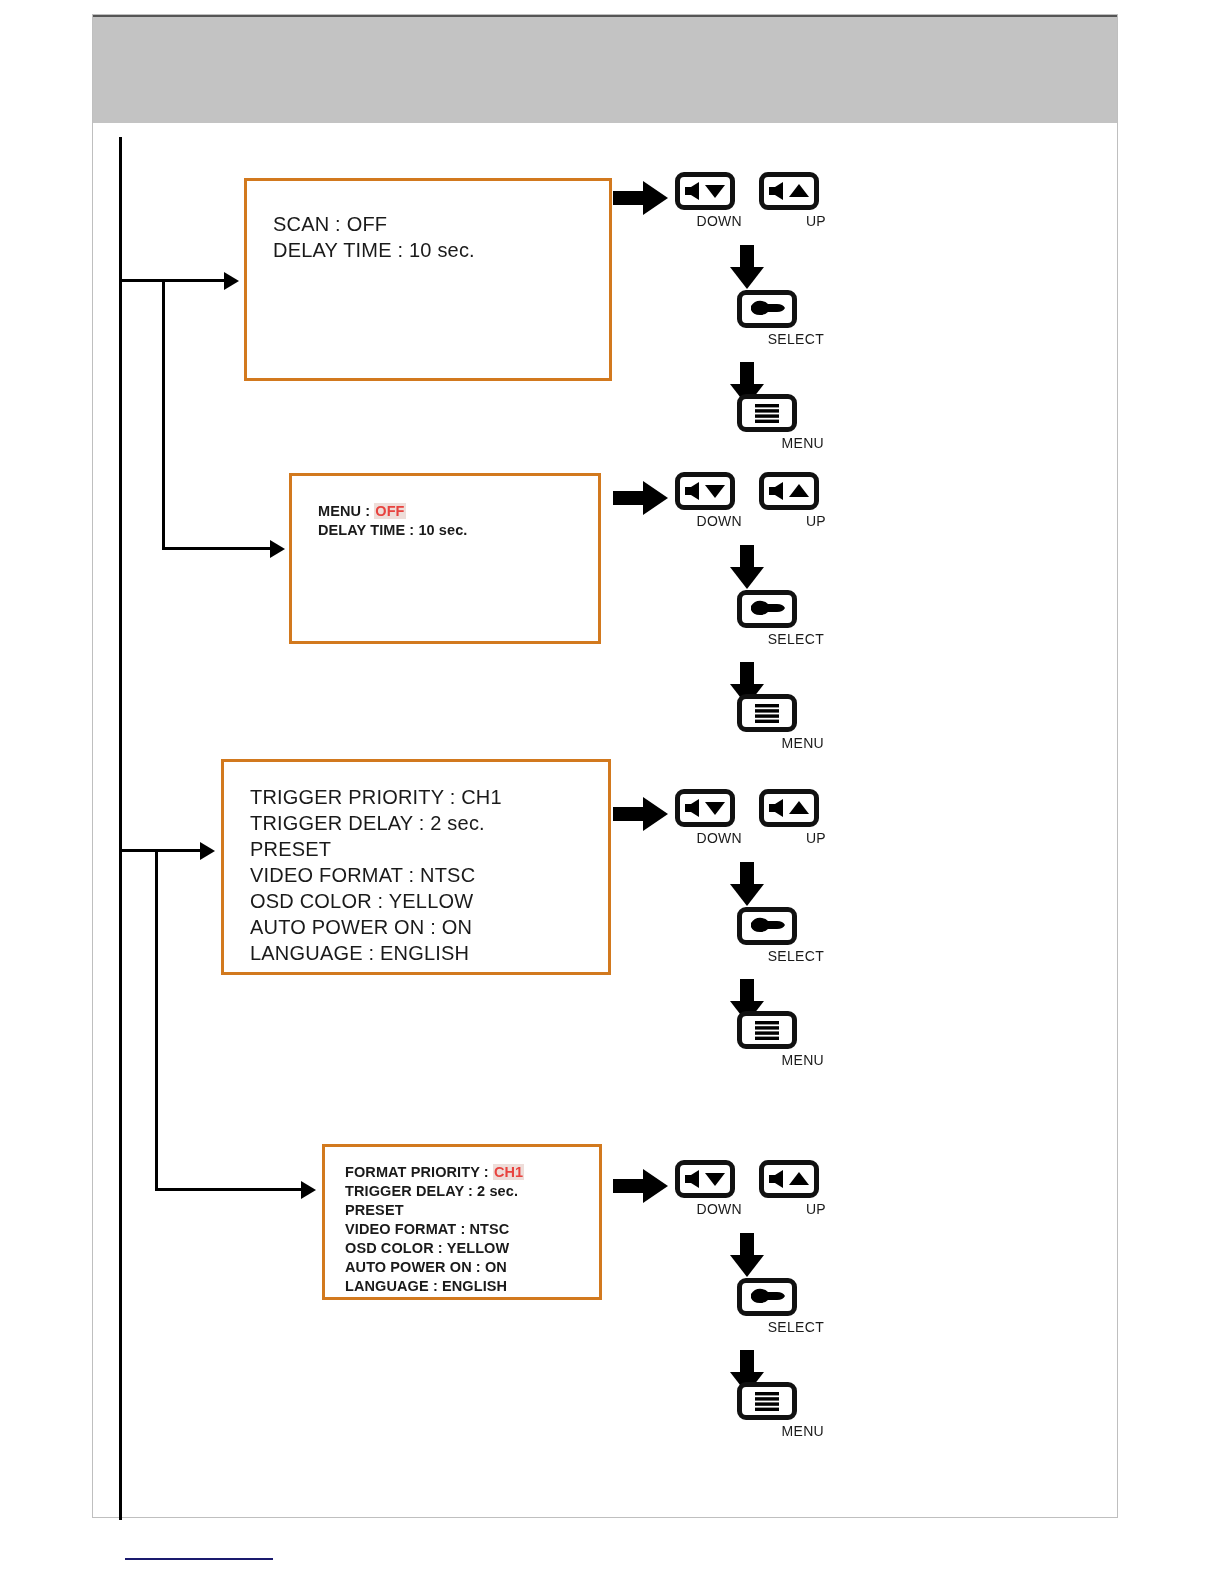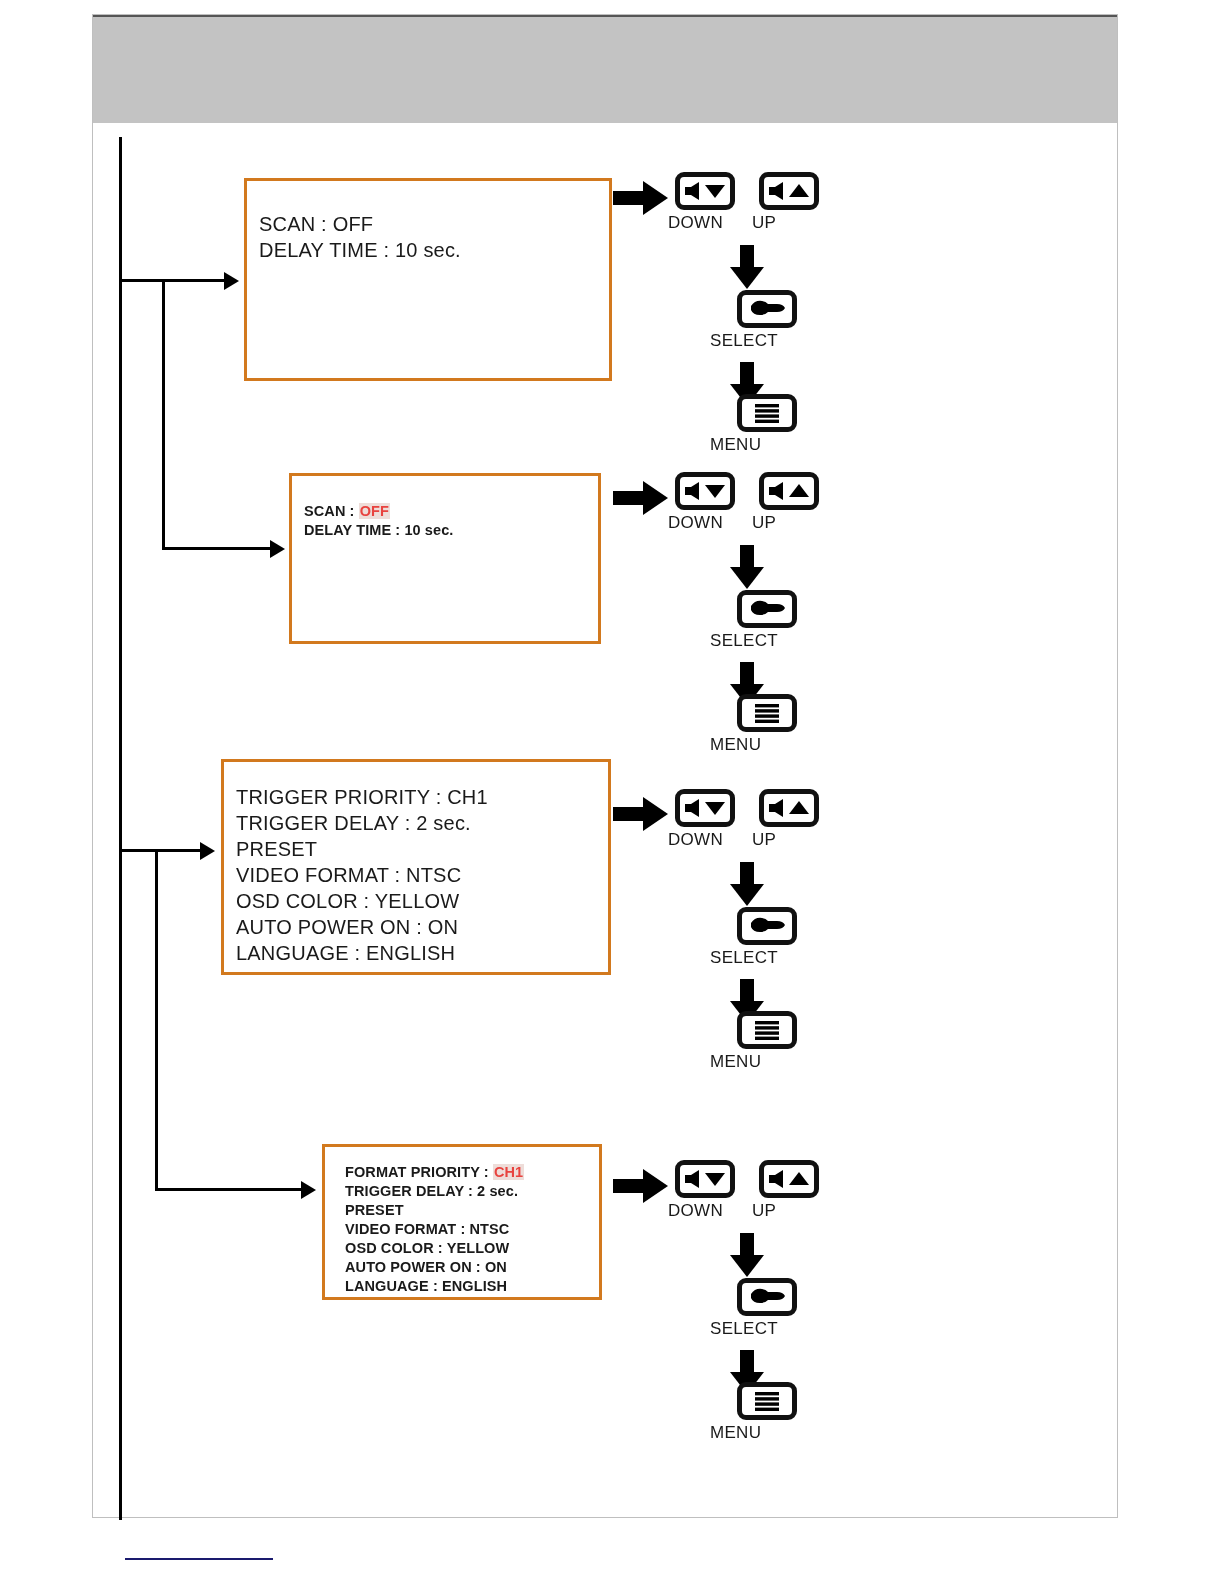--- a/index.html
+++ b/index.html
@@ -62,21 +62,21 @@
   }
 
   
   .osd {
     position: absolute;
     border: 3px solid #d2791e;
     background: #ffffff;
     box-sizing: border-box;
   }
   .osd-inner {
-    padding-left: 12px;
+    padding-left: 26px;
   }
   .osd-line {
     white-space: nowrap;
     color: #1a1a1a;
   }
   
   .osd-lg .osd-inner { padding-top: 30px; }
   .osd-lg .osd-line {
     font-size: 20px;
     line-height: 26px;
@@ -141,22 +141,22 @@
     width: 60px;
     height: 38px;
     border: 5px solid #111111;
     border-radius: 9px;
     background: #ffffff;
     box-sizing: border-box;
     position: relative;
     margin: 0 auto;
   }
   .key-label {
-    text-align: left;
-    font-size: 17px;
+    text-align: right;
+    font-size: 14px;
     color: #1a1a1a;
     margin-top: 3px;
     letter-spacing: 0.3px;
     white-space: nowrap;
   }
   .key svg { display: block; }
   .key-face {
     position: absolute;
     left: 0; top: 0;
     width: 100%; height: 100%;
@@ -260,21 +260,21 @@
         </svg>
       </div>
     </div>
     <div class="key-label">MENU</div>
   </div>
 </div>
 
 <div class="osd osd-sm" style="left:289px; top:473px; width:312px; height:171px;">
   <div class="osd-inner">
     <div class="osd-line">
-      <span>SCAN : </span><span class="hl">OFF</span>
+      <span>MENU : </span><span class="hl">OFF</span>
     </div>
     <div class="osd-line">DELAY TIME : 10 sec.</div>
   </div>
 </div>
 
 <div class="arrow-big-right" style="left:613px; top:481px; width:60px;">
   <div class="shaft"></div>
     <div class="head"></div>
 </div>
 

